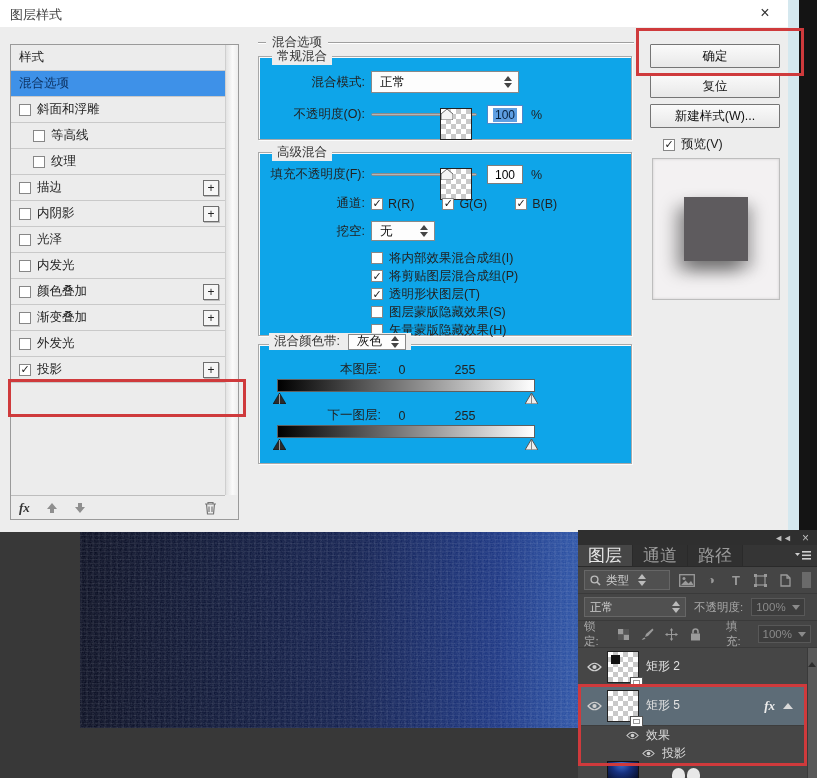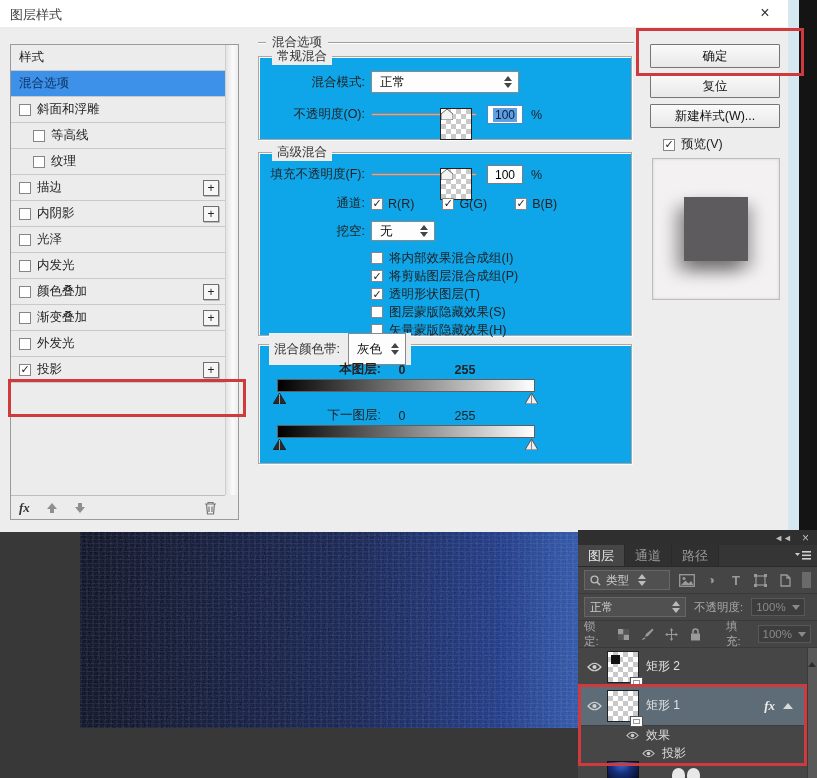--- a/index.html
+++ b/index.html
@@ -105,21 +105,21 @@
     box-shadow:-8px 10px 16px rgba(0,0,0,.38), 6px 8px 14px rgba(0,0,0,.25); }
   .dialog-edge{ position:absolute; left:788px; top:0; width:11px; height:532px; background:#d5e8ef; z-index:2; }
   .black-strip{ position:absolute; left:799px; top:0; width:18px; height:532px; background:#141414; z-index:2; }
   
   .panel{ position:absolute; left:578px; top:530px; width:239px; height:248px; background:#454545;
     z-index:5; color:#cfcfcf; }
   .p-top{ height:15px; background:#2f2f2f; display:flex; align-items:center; justify-content:flex-end;
     gap:10px; padding-right:8px; font-size:9px; color:#bdbdbd; }
   .p-top .px{ font-size:12px; line-height:10px; }
   .p-tabs{ height:22px; background:#353535; display:flex; align-items:stretch; border-bottom:1px solid #2a2a2a; }
-  .p-tab{ padding:0 10px; display:flex; align-items:center; font-size:13px; color:#9b9b9b;
+  .p-tab{ padding:0 10px; display:flex; align-items:center; font-size:17px; color:#9b9b9b;
     border-right:1px solid #2a2a2a; background:#303030; }
   .p-tab.active{ background:#464646; color:#e8e8e8; }
   .p-menu{ margin-left:auto; display:flex; align-items:center; padding-right:6px; }
   .p-row{ height:27px; display:flex; align-items:center; padding:0 6px; border-bottom:1px solid #3a3a3a; gap:8px; }
   .dddark{ height:20px; background:#505050; border:1px solid #666; display:flex; align-items:center;
     gap:5px; padding:0 5px; font-size:11.5px; color:#cfcfcf; }
   .dddark .spin i.up{ border-bottom-color:#bbb; } .dddark .spin i.dn{ border-top-color:#bbb; }
   .dddark .spin{ margin-left:4px; }
   .p-ico{ color:#9a9a9a; display:flex; align-items:center; justify-content:center; width:18px; }
   .p-ico.tletter{ font-weight:bold; font-size:13px; }
@@ -349,29 +349,29 @@
         <div class="adv-cb">
           <span class="cb"></span>
             <span>矢量蒙版隐藏效果(H)</span>
         </div>
       </div>
     </div>
 
     <div class="fset f-blendif">
       <span class="legend bi-legend" style="left:10px; top:-12px;">
         <span>混合颜色带:</span>
-        <span class="ddl" style="width:58px; height:32px;">
+        <span class="ddl" style="width:58px; height:16px;">
           <span class="val">灰色</span>
           <span class="spin">
               <i class="up"></i>
               <i class="dn"></i>
             </span>
         </span>
       </span>
-      <div class="frow bi-nums" style="top:16px; left:0;font-weight:bold;">
+      <div class="frow bi-nums" style="top:16px; left:0;">
         <span class="flabel" style="width:128px;">本图层:</span>
         <span style="width:30px; text-align:center;">0</span>
         <span style="width:40px; margin-left:28px; text-align:center;">255</span>
       </div>
       <div class="gradbar" style="top:34px;"></div>
       <span class="tri" style="left:14px; top:48px;">
         <svg width="13" height="11" viewBox="0 0 13 11">
             <path d="M6.5 0 L13 11 H0 Z" fill="#2b2b2b" stroke="#000" stroke-width=".5"></path>
             <line x1="6.5" y1="1" x2="6.5" y2="11" stroke="#9a9a9a"></line>
           </svg></span>
@@ -534,21 +534,21 @@
       <div class="l-row sel" style="height:40px;">
         <span class="eye">
           <svg width="15" height="10" viewBox="0 0 15 10">
               <path d="M1 5 Q7.5 -2.5 14 5 Q7.5 12.5 1 5 Z" fill="none" stroke="#cfcfcf" stroke-width="1.2"></path>
               <circle cx="7.5" cy="5" r="2.1" fill="#cfcfcf"></circle>
             </svg>
         </span>
         <span class="thumb">
           <span class="vbadge"></span>
         </span>
-        <span class="l-name">矩形 1</span>
+        <span class="l-name">矩形 5</span>
         <span class="l-fx">
           <span class="fxi">fx</span>
           <span class="up"></span>
         </span>
       </div>
       <div class="sub-row" style="padding-left:48px;">
         <svg width="13" height="9" viewBox="0 0 15 10">
             <path d="M1 5 Q7.5 -2.5 14 5 Q7.5 12.5 1 5 Z" fill="none" stroke="#cfcfcf" stroke-width="1.2"></path>
             <circle cx="7.5" cy="5" r="2.1" fill="#cfcfcf"></circle>
           </svg>

